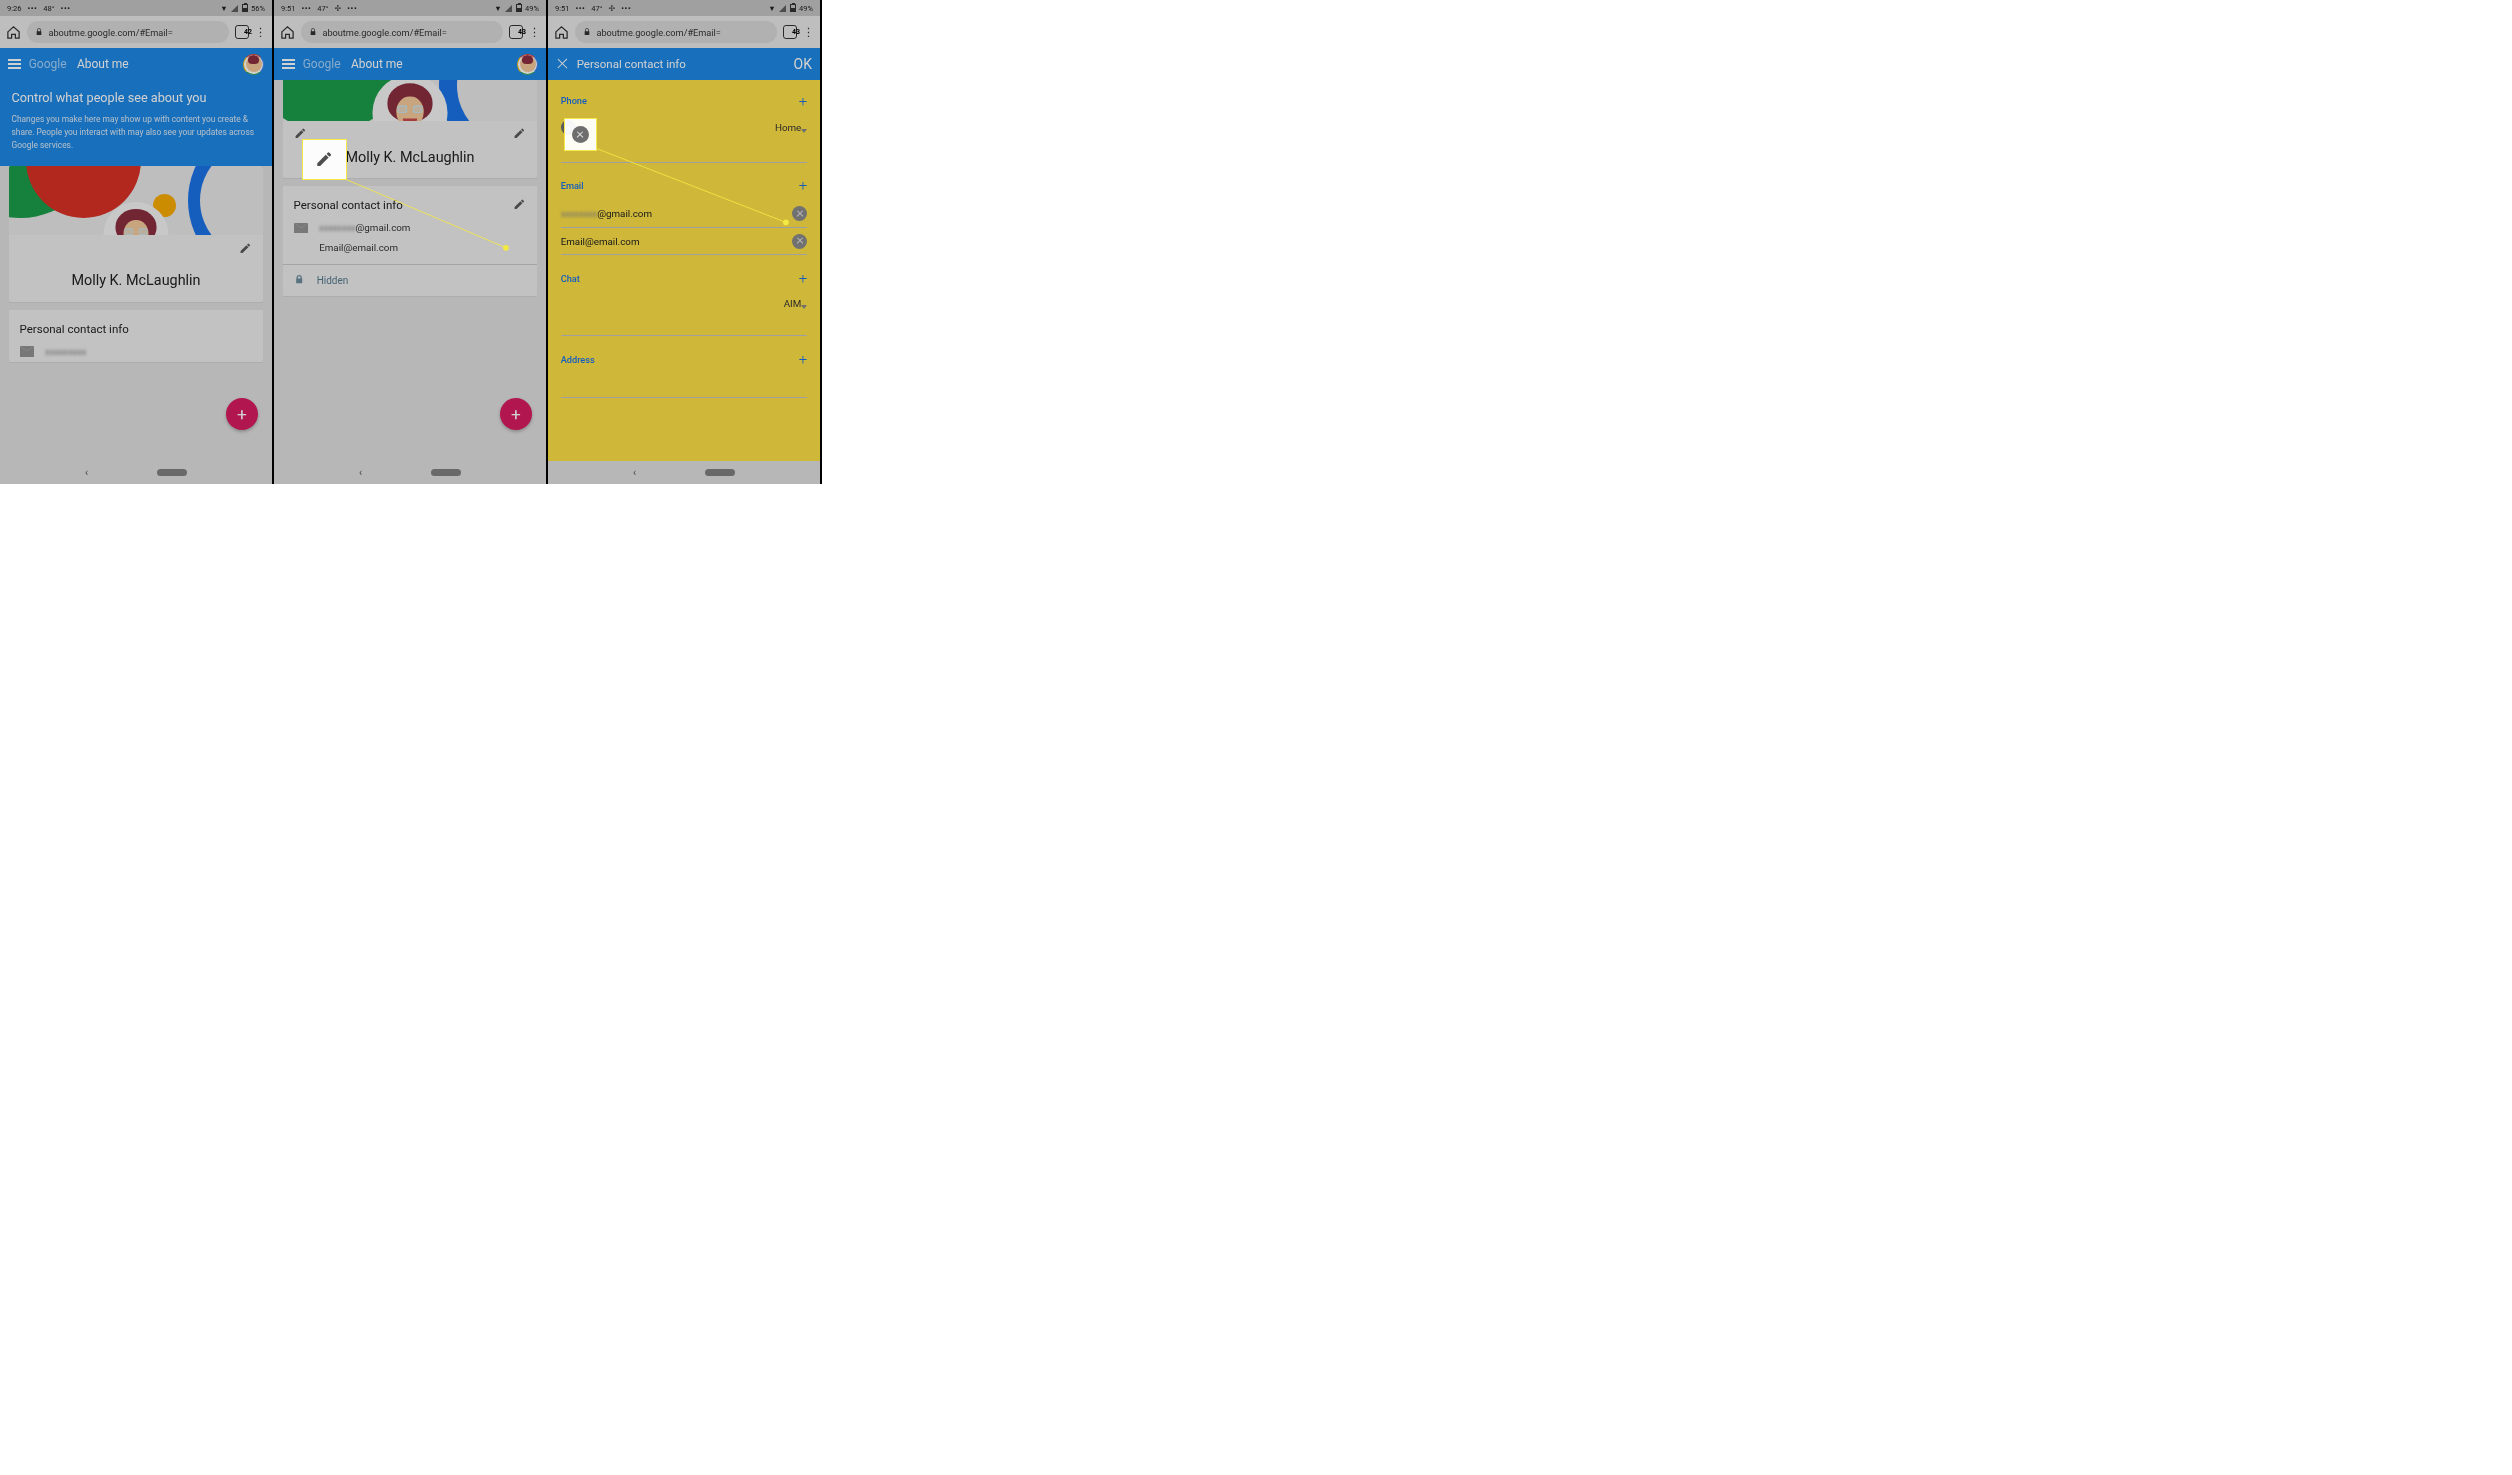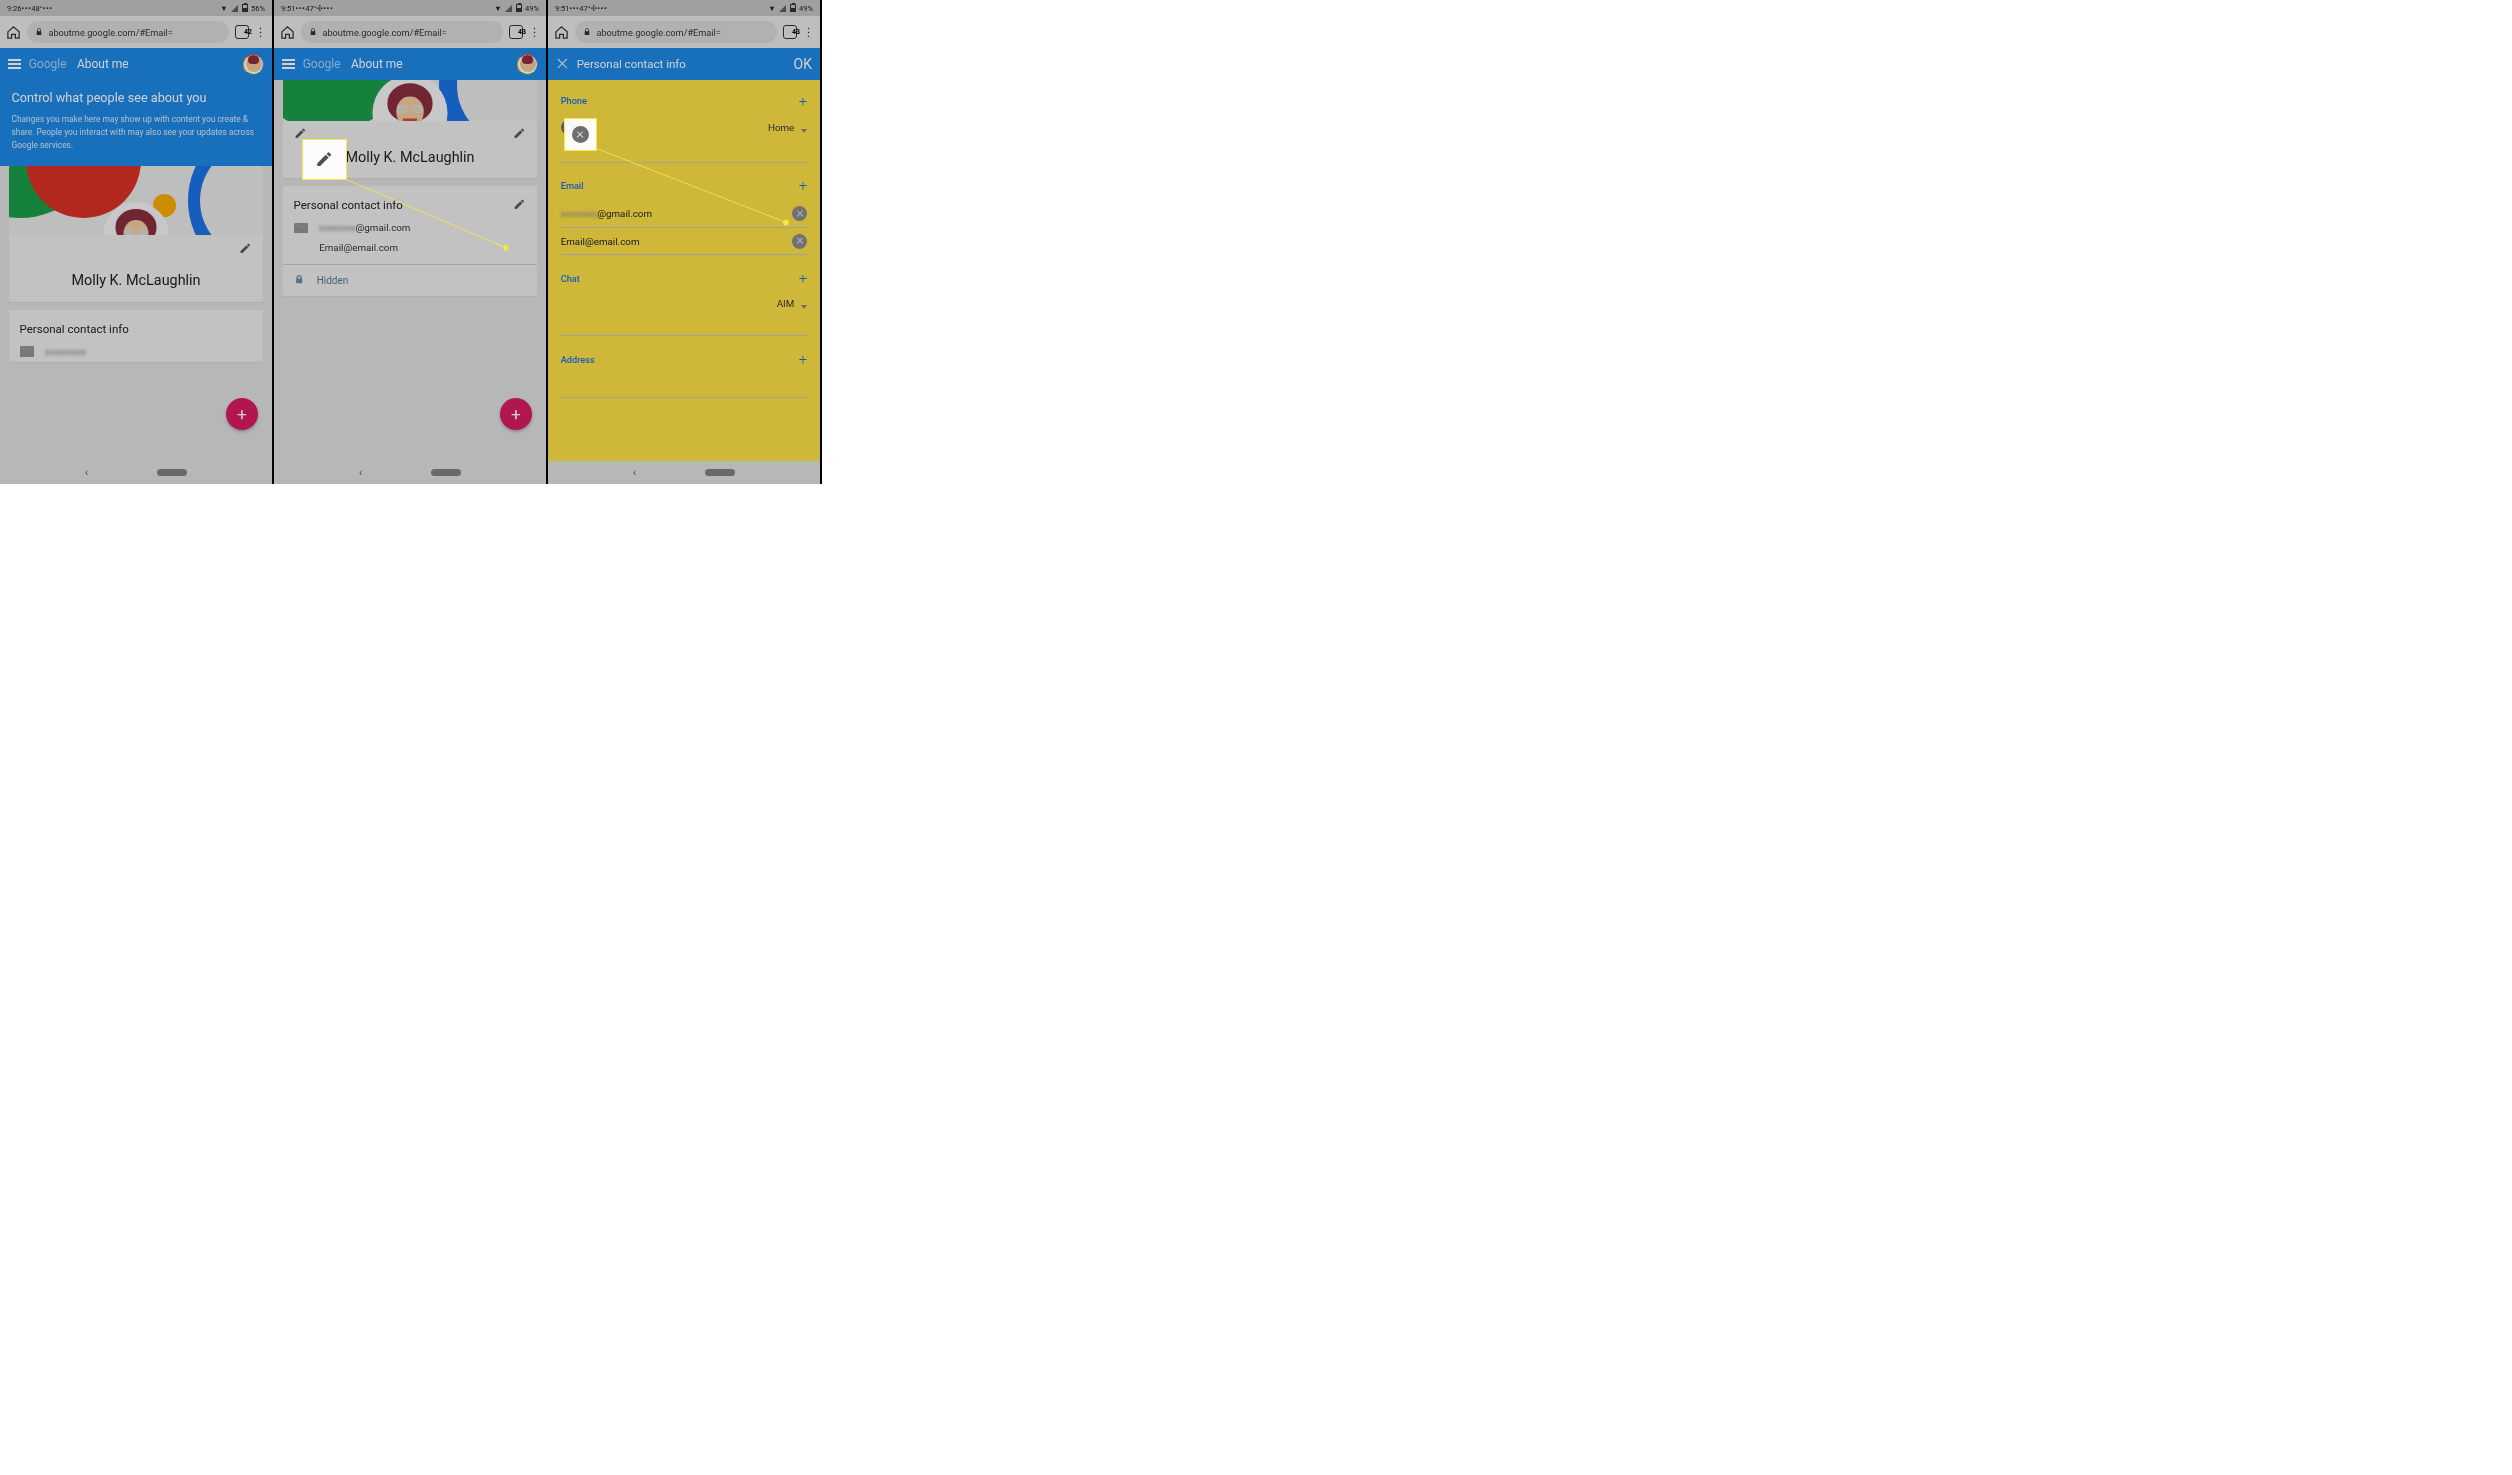--- a/index.html
+++ b/index.html
@@ -1,21 +1,21 @@
 <!DOCTYPE html>
 <html style="font-size:9.2px"><head>
 <meta charset="utf-8">
 <style>
 * { box-sizing: border-box; margin: 0; padding: 0; }
 body { font-family: Roboto, Arial, sans-serif; background: #fff; display: flex; width: 824px; height: 484px; overflow: hidden; position: relative; }
 .panel { width: 274px; height: 484px; border-right: 2.3px solid #000; position: relative; background: #e0e0e0; display: flex; flex-direction: column; }
 .panel:last-child { border-right: none; }
 .dim-overlay { position: absolute; inset: 0; background: rgba(0,0,0,0.18); pointer-events: none; z-index: 50; }
 .status-bar { height: 16px; background: #c4c4c4; display: flex; align-items: center; justify-content: space-between; padding: 0 7px; font-size: 7.5px; color: #222; }
-.status-left { display: flex; align-items: center; gap: 0; }
+.status-left { display: flex; align-items: center; gap: 6px; }
 .status-right { display: flex; align-items: center; gap: 3.5px; }
 .dots { letter-spacing: 0.6px; font-weight: bold; }
 .pinwheel::before { content: "✢"; font-size: 8px; }
 .signal { width: 0; height: 0; border-left: 7px solid transparent; border-bottom: 7px solid #333; display: inline-block; opacity: 0.7; }
 .batt { width: 5.8px; height: 8px; border: 0.6px solid #333; position: relative; display: inline-block; }
 .batt::before { content: ""; position: absolute; bottom: 0; left: 0; right: 0; height: 55%; background: #333; }
 .batt::after { content: ""; position: absolute; top: -1.7px; left: 1.7px; width: 2.3px; height: 1.2px; background: #333; }
 .browser-bar { height: 32px; background: #e8e8e8; display: flex; align-items: center; padding: 0 5.8px; gap: 5.8px; }
 .home-icon { width: 15px; height: 15px; }
 .home-icon svg { width: 100%; height: 100%; }
@@ -81,21 +81,21 @@
 .edit-section { padding: 11.5px 12.7px 2.3px; }
 .edit-label { color: #1a73e8; font-size: 9.2px; font-weight: 500; margin-bottom: 5.8px; display: flex; justify-content: space-between; align-items: center; }
 .plus-blue { color: #1a73e8; font-size: 15px; font-weight: 300; }
 .field-row { display: flex; align-items: center; gap: 7px; padding: 4.6px 0; border-bottom: 0.6px solid #c4c4c4; }
 .field-row.nb { border-bottom: none; }
 .x-circle { width: 15px; height: 15px; border-radius: 50%; background: #6e6e6e; display: flex; align-items: center; justify-content: center; flex-shrink: 0; position: relative; }
 .x-circle::before, .x-circle::after { content: ""; position: absolute; width: 8px; height: 1.4px; background: #e4e4e4; }
 .x-circle::before { transform: rotate(45deg); }
 .x-circle::after { transform: rotate(-45deg); }
 .field-text { flex: 1; font-size: 9.8px; color: #222; }
-.dropdown-area { margin-left: auto; display: flex; align-items: flex-end; gap: 7px; font-size: 9.8px; color: #333; }
+.dropdown-area { margin-left: auto; display: flex; align-items: flex-end; font-size: 9.8px; color: #333; }
 .dd-arrow { width: 0; height: 0; border-left: 3.5px solid transparent; border-right: 3.5px solid transparent; border-top: 4px solid #888; }
 .spacer-line { border-bottom: 0.6px solid #c4c4c4; height: 19.6px; margin-top: 3.5px; }
 .email-row { display: flex; align-items: center; padding: 5.8px 0; border-bottom: 0.6px solid #c4c4c4; }
 .highlight-box { position: absolute; border: 1.7px solid #f7e94c; background: rgba(255,255,255,0.95); z-index: 60; pointer-events: none; }
 .hb-pencil { width: 45px; height: 41px; top: 139px; left: 302px; display: flex; align-items: center; justify-content: center; }
 .hb-pencil svg { width: 18.4px; height: 18.4px; fill: #4e4e4e; }
 .hb-xcircle { width: 33px; height: 33px; top: 118px; left: 564px; display: flex; align-items: center; justify-content: center; }
 .hb-xcircle .x-circle { width: 17.3px; height: 17.3px; }
 .annot-line { stroke: #f4e842; stroke-width: 1.5; }
 .annot-dot { fill: #f4e842; }

